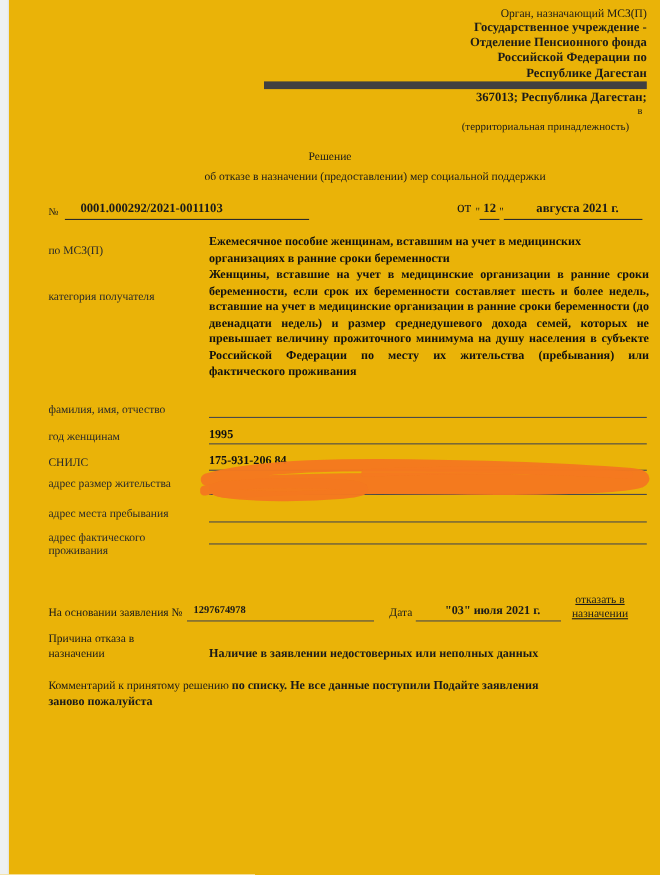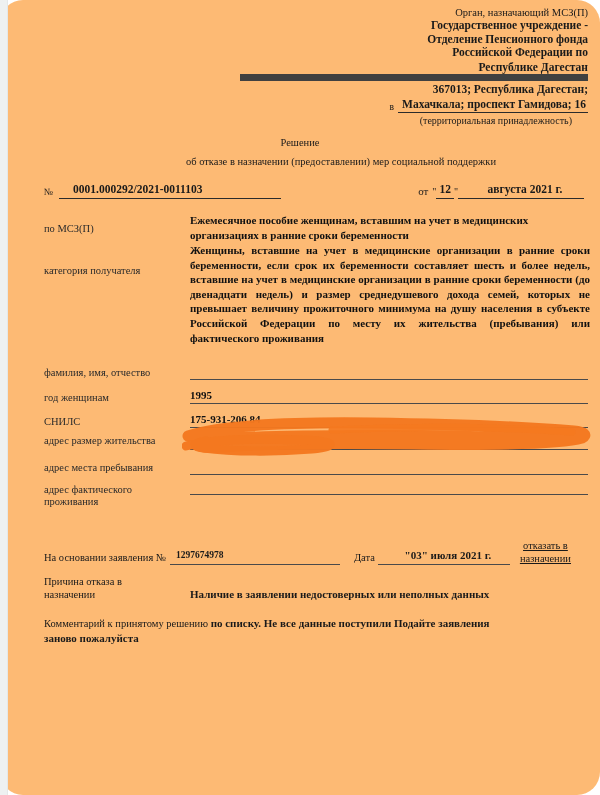--- a/index.html
+++ b/index.html
@@ -11,22 +11,21 @@
     width: 600px;
     height: 795px;
     position: relative;
     font-family: "Liberation Serif", "DejaVu Serif", serif;
     color: #1a1a1a;
     overflow: hidden;
   }
   .page {
     position: absolute;
     inset: 0;
-    background: #fdba74;
-    border-radius: 23px;
+    background: #eab308;
   }
   
   .edge-strip {
     position: absolute;
     left: 0; top: 0;
     width: 8px; height: 795px;
     background: #eef1f1;
     border-right: 1px solid #e4e8e8;
     box-sizing: border-box;
   }
@@ -119,21 +118,21 @@
     font-size: 11.5px;
     font-weight: bold;
     border-bottom: 1.2px solid #2b2b2b;
     width: 222px;
     padding: 0 0 2px 14px;
     box-sizing: border-box;
     line-height: 14px;
   }
   .numrow .spacer { flex: 1; }
   .numrow .ot-lbl {
-    font-size: 11px;
+    font-size: 14px;
     padding-bottom: 2px;
     padding-right: 4px;
   }
   .numrow .q { font-size: 10px; padding-bottom: 2px; }
   .numrow .day {
     font-size: 11.5px;
     font-weight: bold;
     border-bottom: 1.2px solid #2b2b2b;
     padding: 0 3px 2px 3px;
     line-height: 14px;
@@ -248,21 +247,20 @@
 
   <div class="header">
     <div class="org-label">Орган, назначающий МСЗ(П)</div>
     <div class="org-name">Государственное учреждение -</div>
     <div class="org-name">Отделение Пенсионного фонда</div>
     <div class="org-name">Российской Федерации по</div>
     <div class="org-name org-rule">Республике Дагестан</div>
     <div class="addr-line1">367013; Республика Дагестан;</div>
     <div class="addr-row2">
       <span class="v-prefix">в</span>
-      <span class="v-value">Махачкала; проспект Гамидова; 16</span>
     </div>
     <div class="terr-note">(территориальная принадлежность)</div>
   </div>
 
   <div class="decision-title">Решение</div>
   <div class="decision-sub">об отказе в назначении  (предоставлении) мер социальной поддержки</div>
 
   <div class="numrow">
     <span class="nm-sign">№</span>
     <span class="nm-value">0001.000292/2021-0011103</span>

